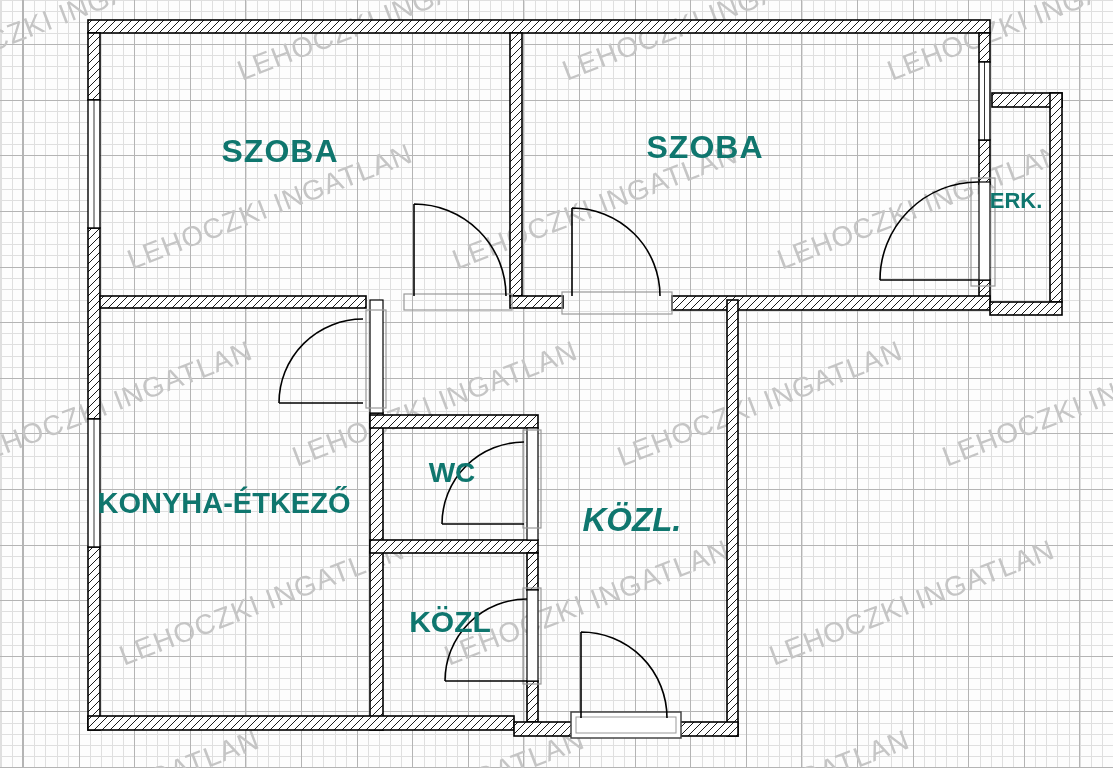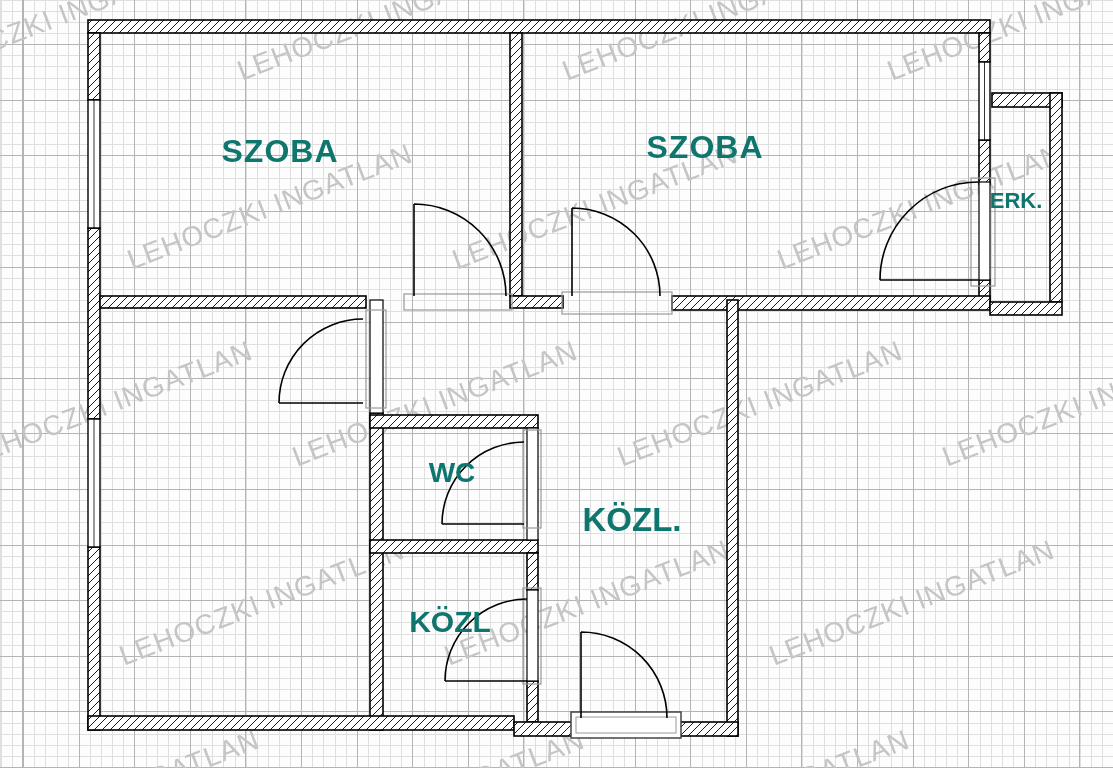--- a/index.html
+++ b/index.html
@@ -25,21 +25,21 @@
     user-select:none;pointer-events:none;
   }
   svg.plan{position:absolute;inset:0;}
   .room-label{
     position:absolute;transform:translate(-50%,-50%);
     font-weight:bold;color:#0f766e;white-space:nowrap;line-height:1;
   }
   .fs32{font-size:32px;letter-spacing:1px;}
   .fs29{font-size:29px;letter-spacing:0;}
   .fs36{font-size:28px;}
-  .fs33{font-size:33px;}
+  .fs33{font-size:33px;font-style:italic;}
   .fs30{font-size:30px;}
   .fs26{font-size:22px;}
 </style>
 </head>
 <body>
 
 <div id="stage">
 
   <div class="grid"></div>
 
@@ -130,18 +130,19 @@
       <path d="M880 280 H978 M880 280 A98 98 0 0 1 978 182"></path>
       <path d="M279 403 H363 M279 403 A84 84 0 0 1 363 319"></path>
       <path d="M442 524 H524 M442 524 A82 82 0 0 1 524 442"></path>
       <path d="M445 681 H527 M445 681 A82 82 0 0 1 527 599"></path>
       <path d="M581 632 V718 M581 632 A86 86 0 0 1 667 718"></path>
     </g>
   </svg>
 
   <div class="room-label fs32" style="left:280px;top:151px">SZOBA</div>
   <div class="room-label fs32" style="left:705px;top:147px">SZOBA</div>
+  <div class="room-label fs29" style="left:224px;top:503px">KONYHA-ÉTKEZŐ</div>
   <div class="room-label fs36" style="left:452px;top:473px">WC</div>
   <div class="room-label fs33" style="left:632px;top:519px">KÖZL.</div>
   <div class="room-label fs30" style="left:450px;top:622px">KÖZL</div>
   <div class="room-label fs26" style="left:1016px;top:201px">ERK.</div>
 
 </div>
 
 </body></html>

